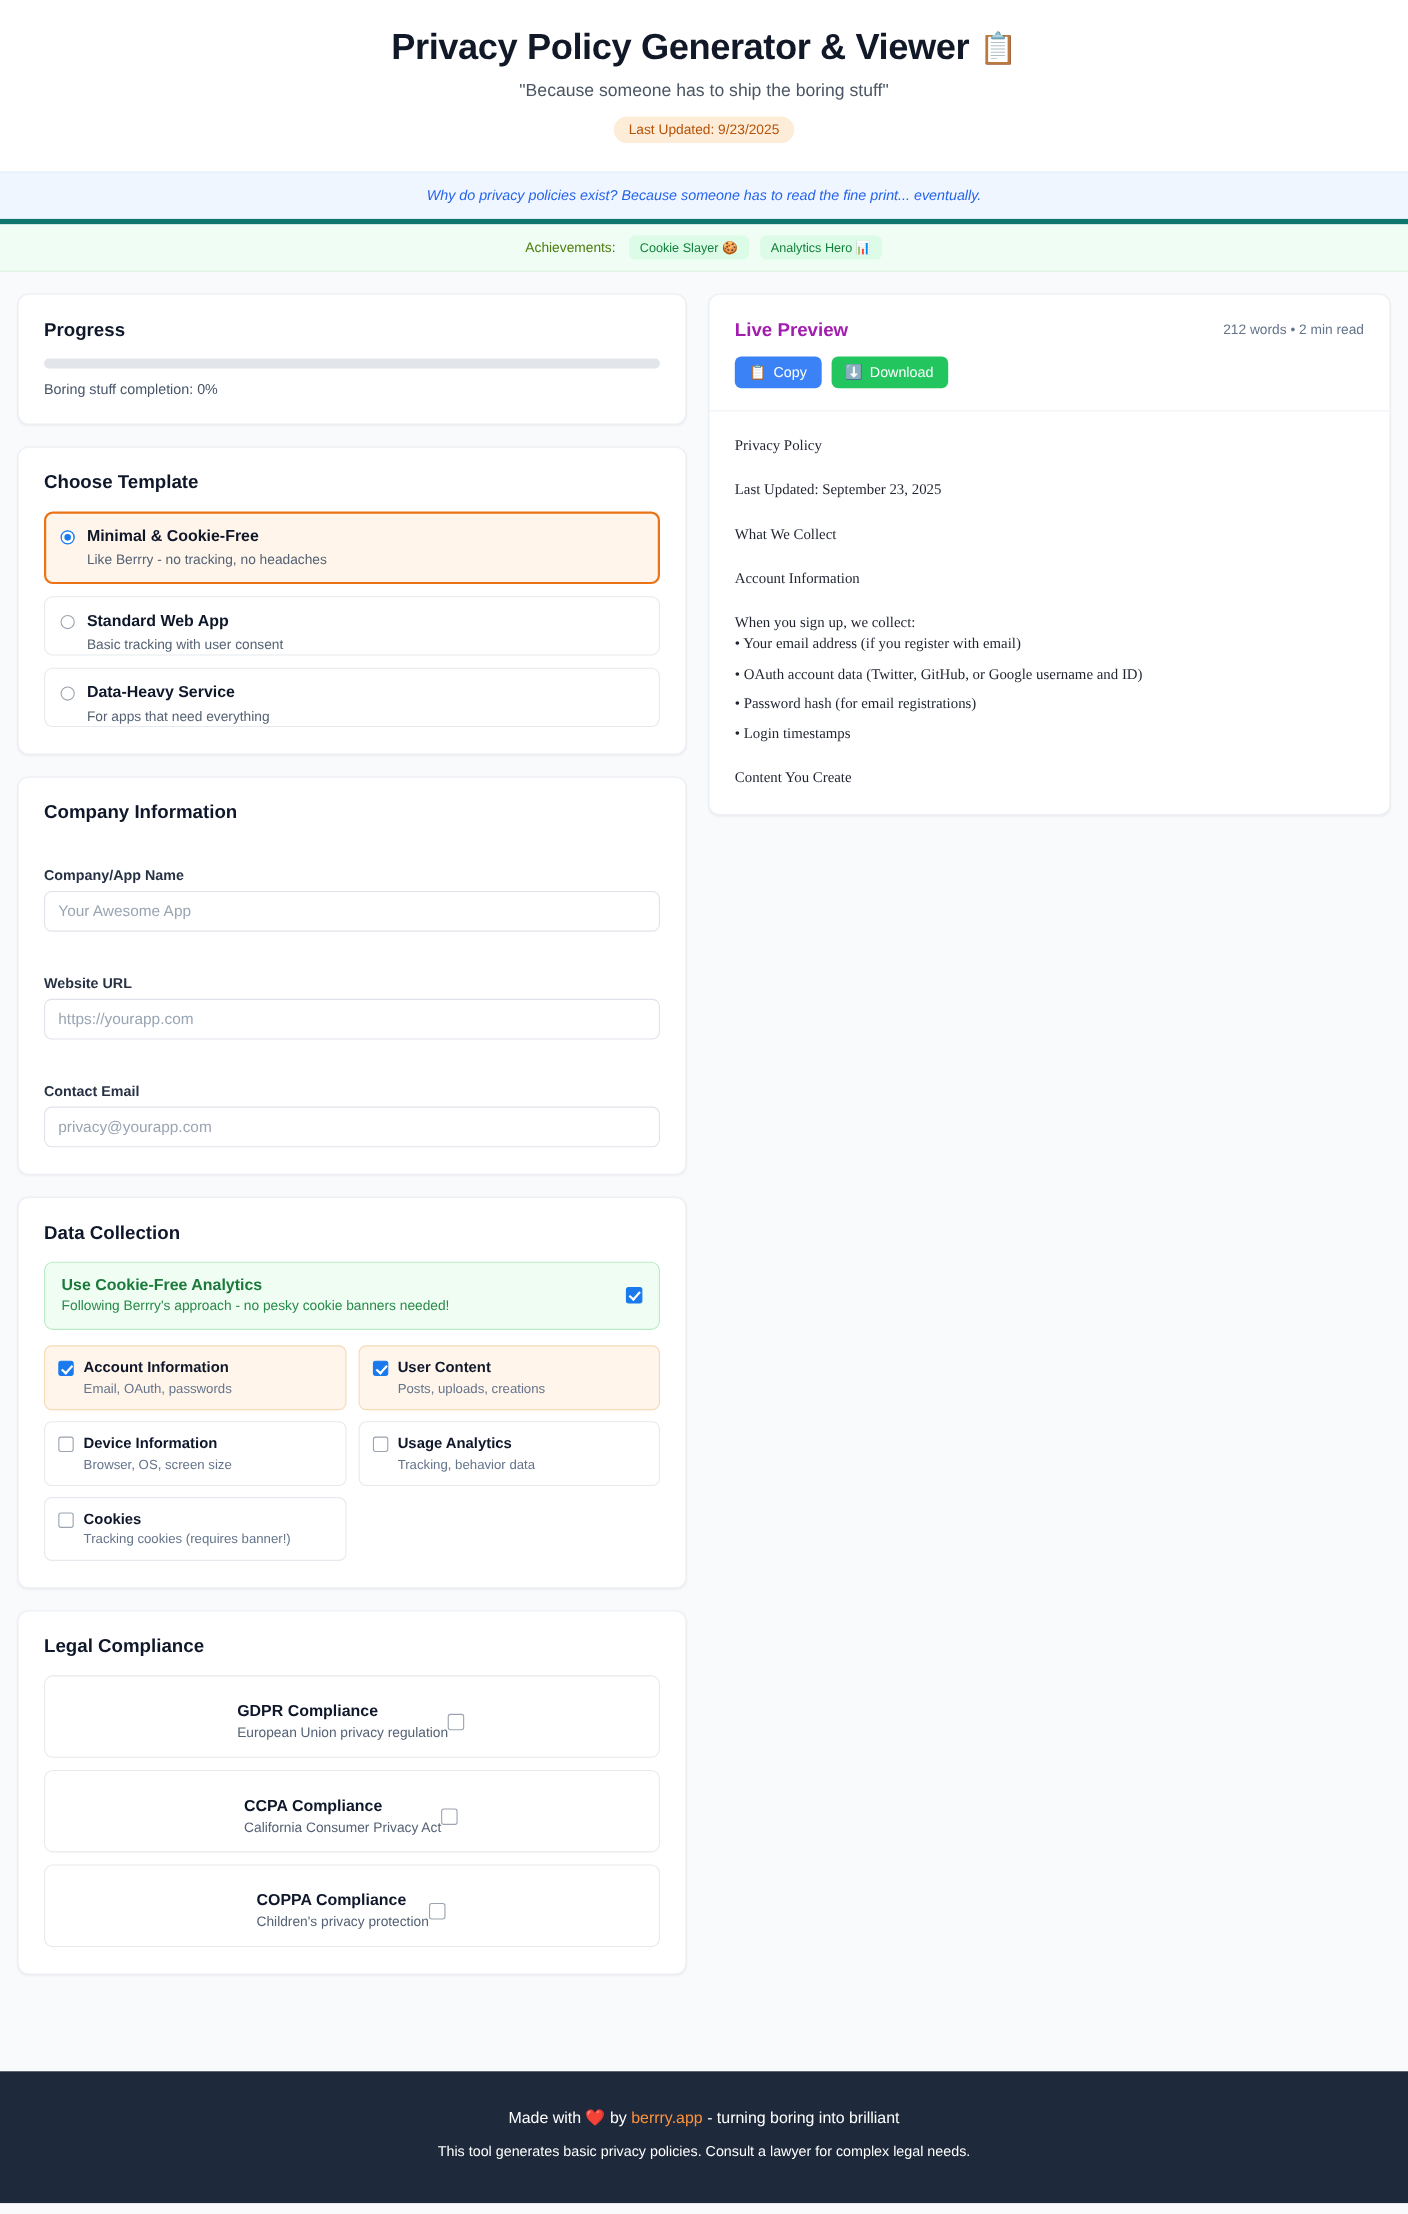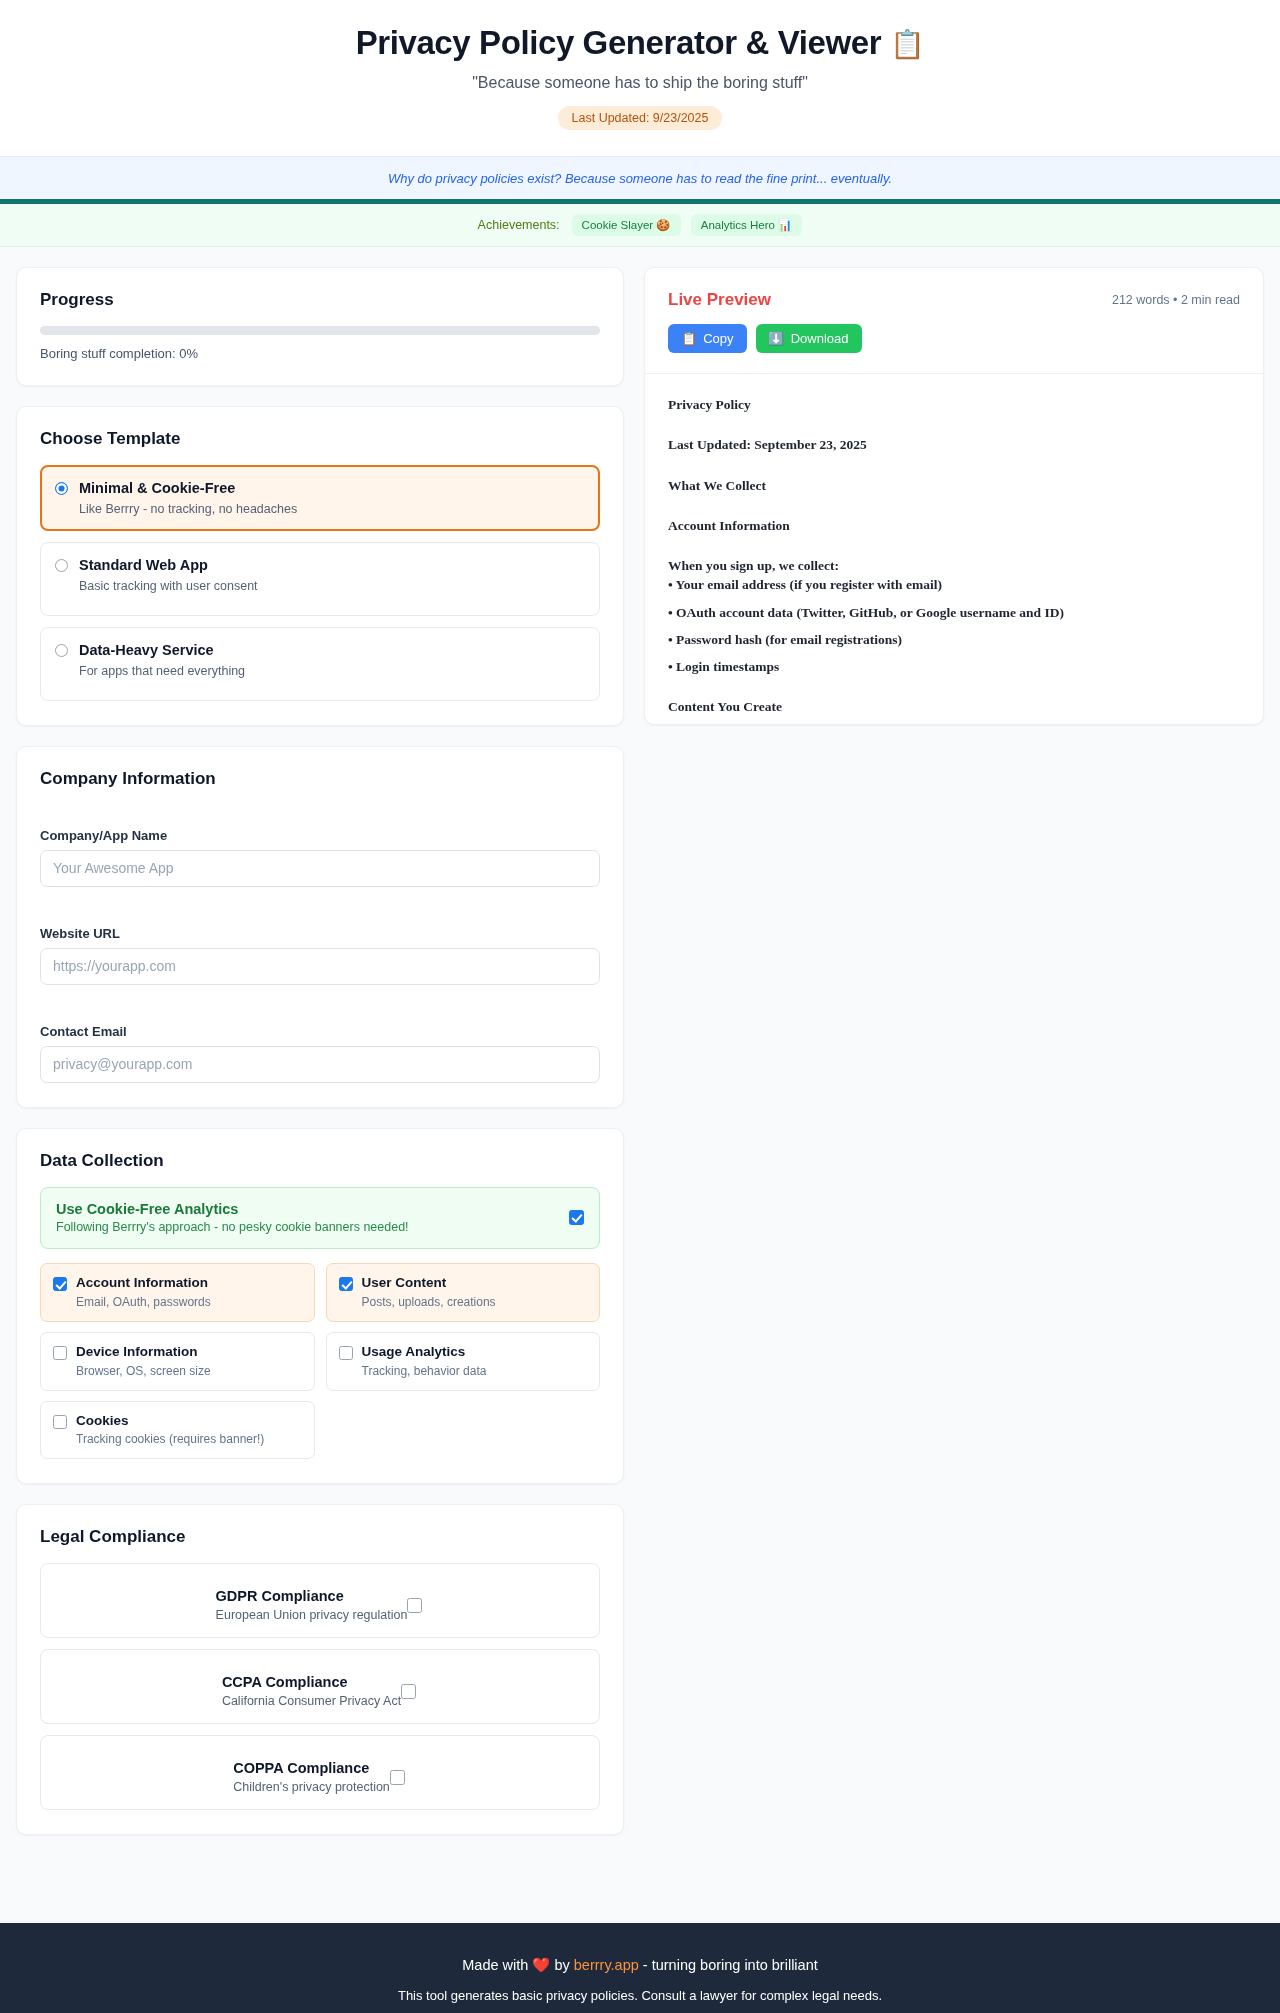--- a/index.html
+++ b/index.html
@@ -124,21 +124,21 @@
   }
 
   
   .tmpl-list { display: flex; flex-direction: column; gap: 11px; }
   .tmpl-item {
     display: flex;
     align-items: flex-start;
     gap: 11px;
     border: 1px solid #e6e9ee;
     border-radius: 8px;
-    padding: 13px 14px 22px 14px;
+    padding: 13px 14px 2px 14px;
     background: #ffffff;
   }
   .tmpl-item.selected {
     border: 2px solid #ea7317;
     background: #fff5eb;
     padding: 12px 13px 13px 13px;
   }
   .radio {
     width: 13px; height: 13px;
     border: 1px solid #9aa3af;
@@ -293,21 +293,21 @@
     border-bottom: 1px solid #eef1f4;
   }
   .preview-head-row {
     display: flex;
     align-items: center;
     justify-content: space-between;
   }
   .preview-title {
     font-size: 17px;
     font-weight: bold;
-    color: #ef4444;
+    color: #a21caf;
   }
   .preview-meta {
     font-size: 12.5px;
     color: #64748b;
   }
   .preview-actions {
     display: flex;
     gap: 9px;
     margin-top: 14px;
   }
@@ -319,21 +319,21 @@
     border-radius: 6px;
     padding: 7px 13px;
     font-size: 13px;
     font-family: "Liberation Sans", sans-serif;
     color: #ffffff;
     cursor: pointer;
   }
   .btn-copy { background: #3b82f6; }
   .btn-download { background: #22c55e; }
 
-  .preview-body { padding: 22px 23px 8px 23px; font-weight: bold; }
+  .preview-body { padding: 22px 23px 24px 23px; }
   .doc-line {
     font-family: "Liberation Serif", serif;
     font-size: 13.5px;
     color: #1f2430;
     margin-bottom: 22px;
     line-height: 1.35;
   }
   .doc-bullets { margin-top: -12px; margin-bottom: 22px; }
   .doc-bullet {
     font-family: "Liberation Serif", serif;

